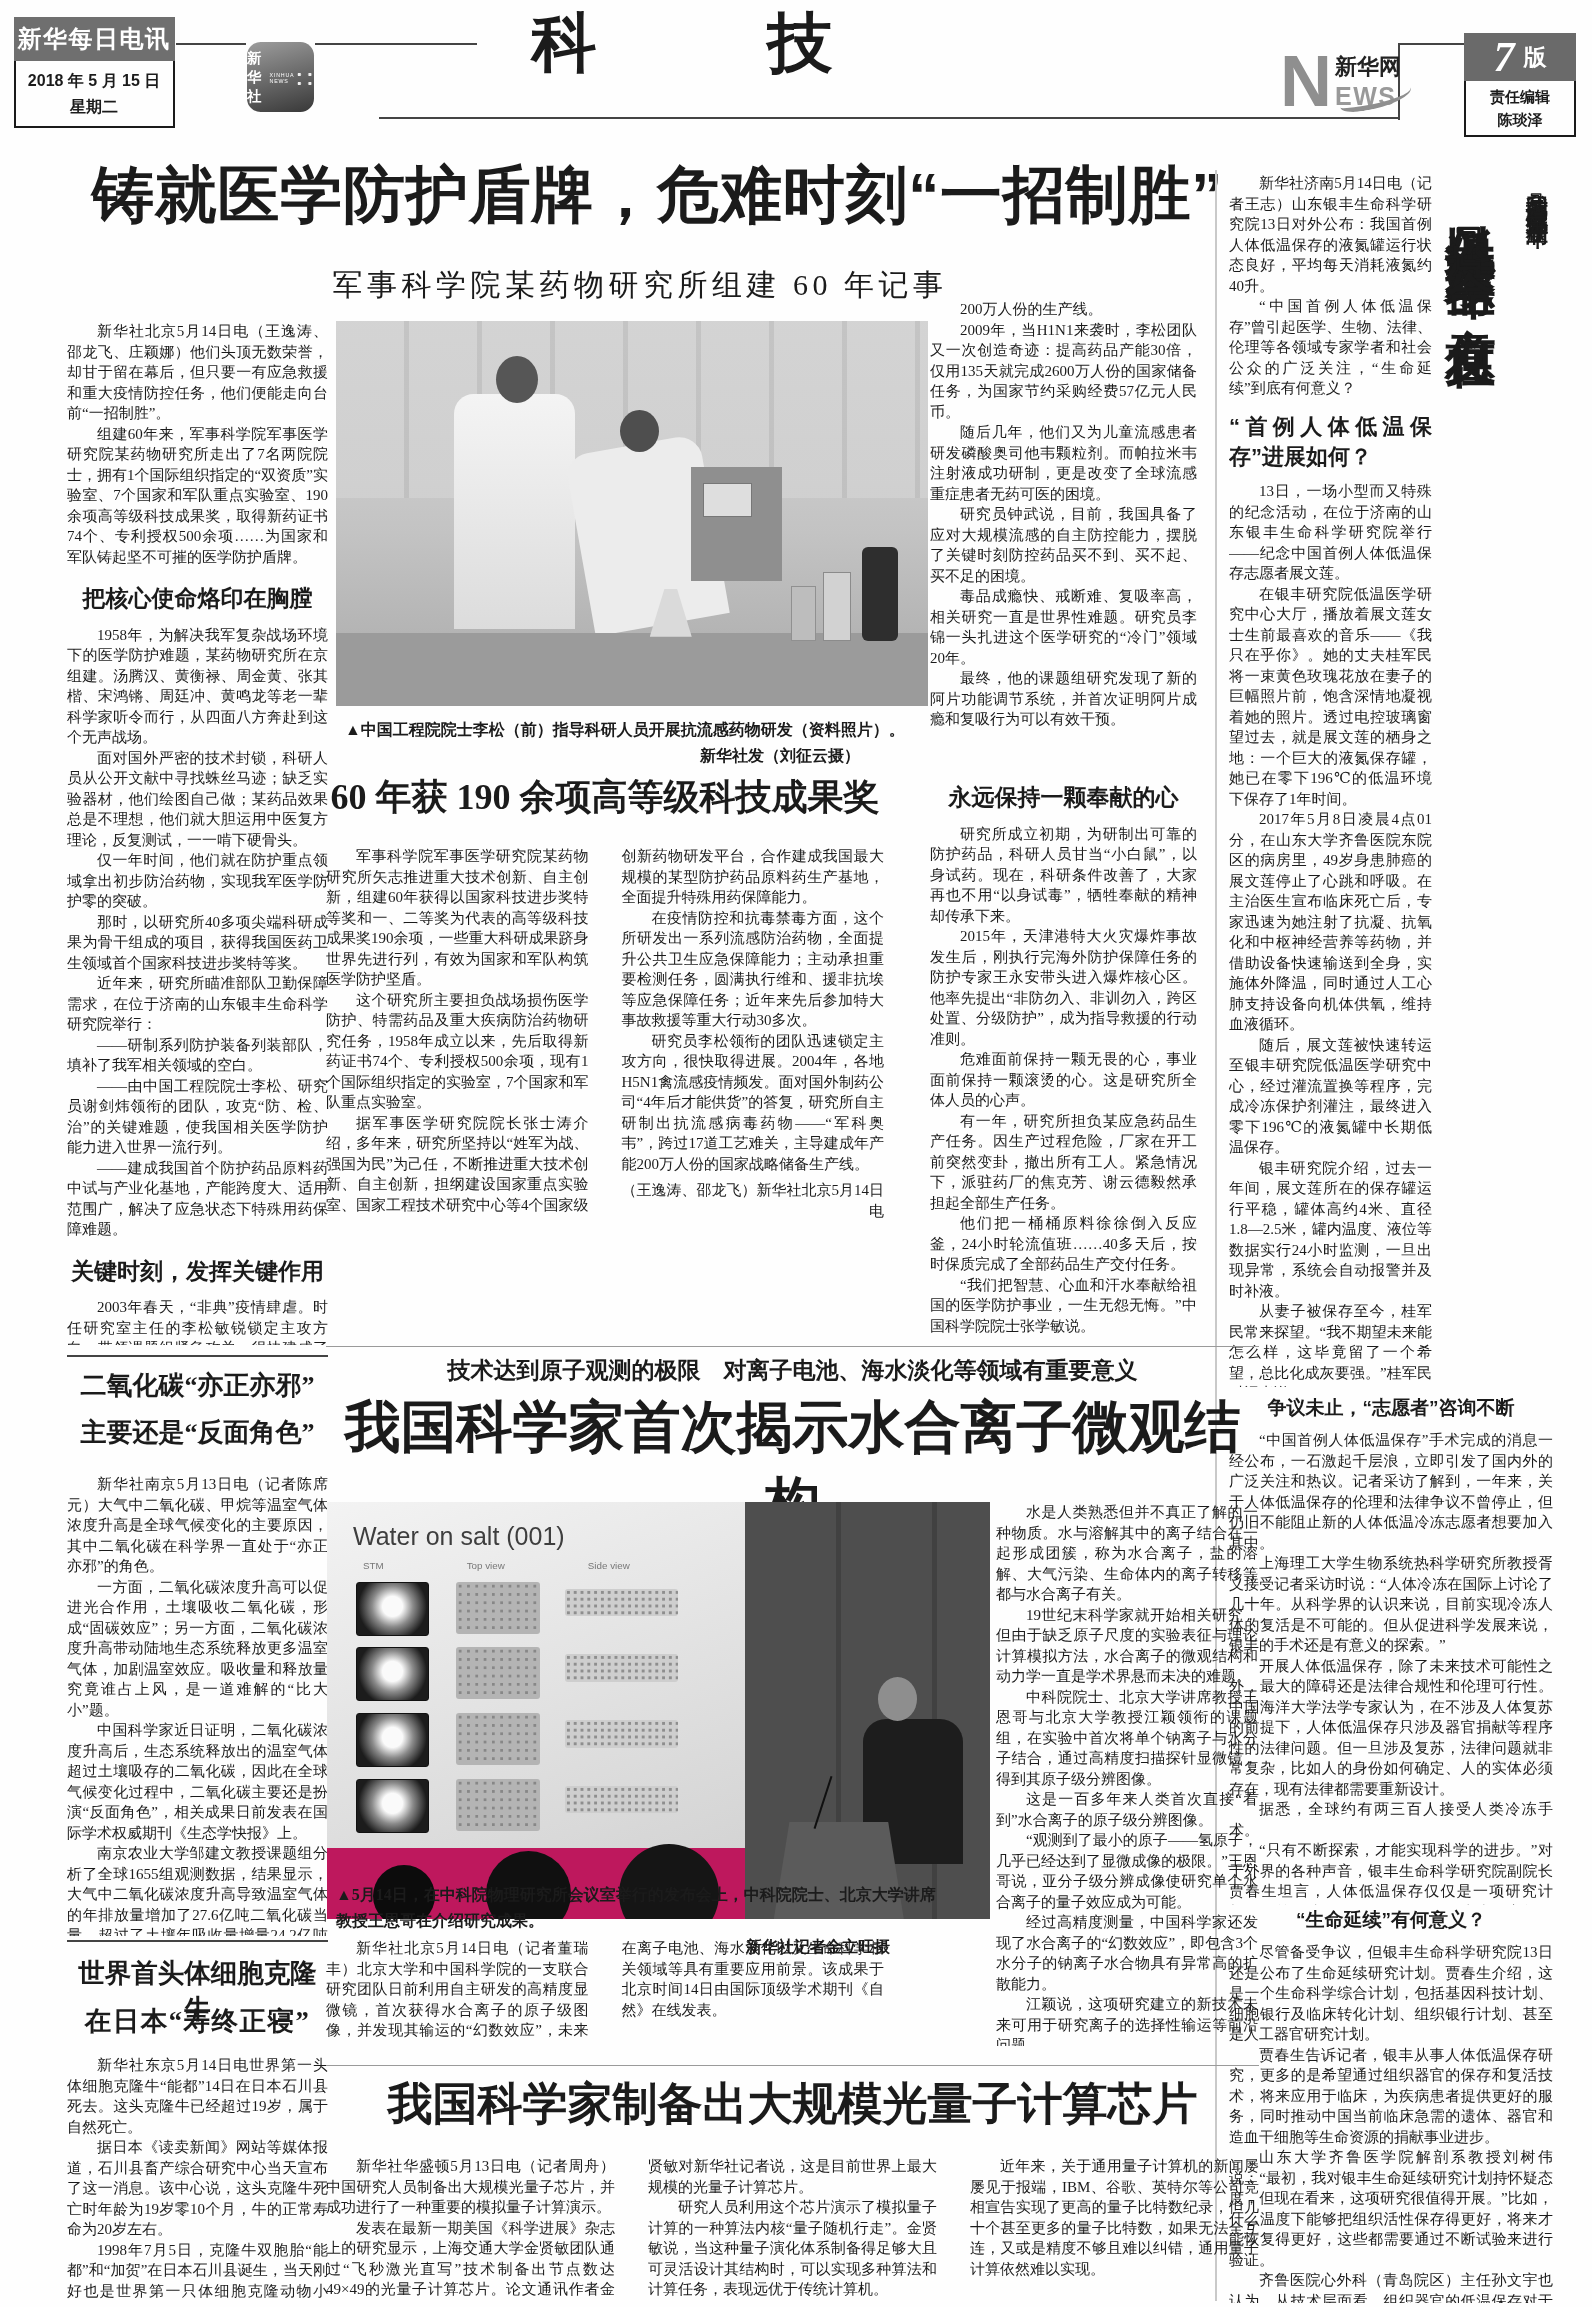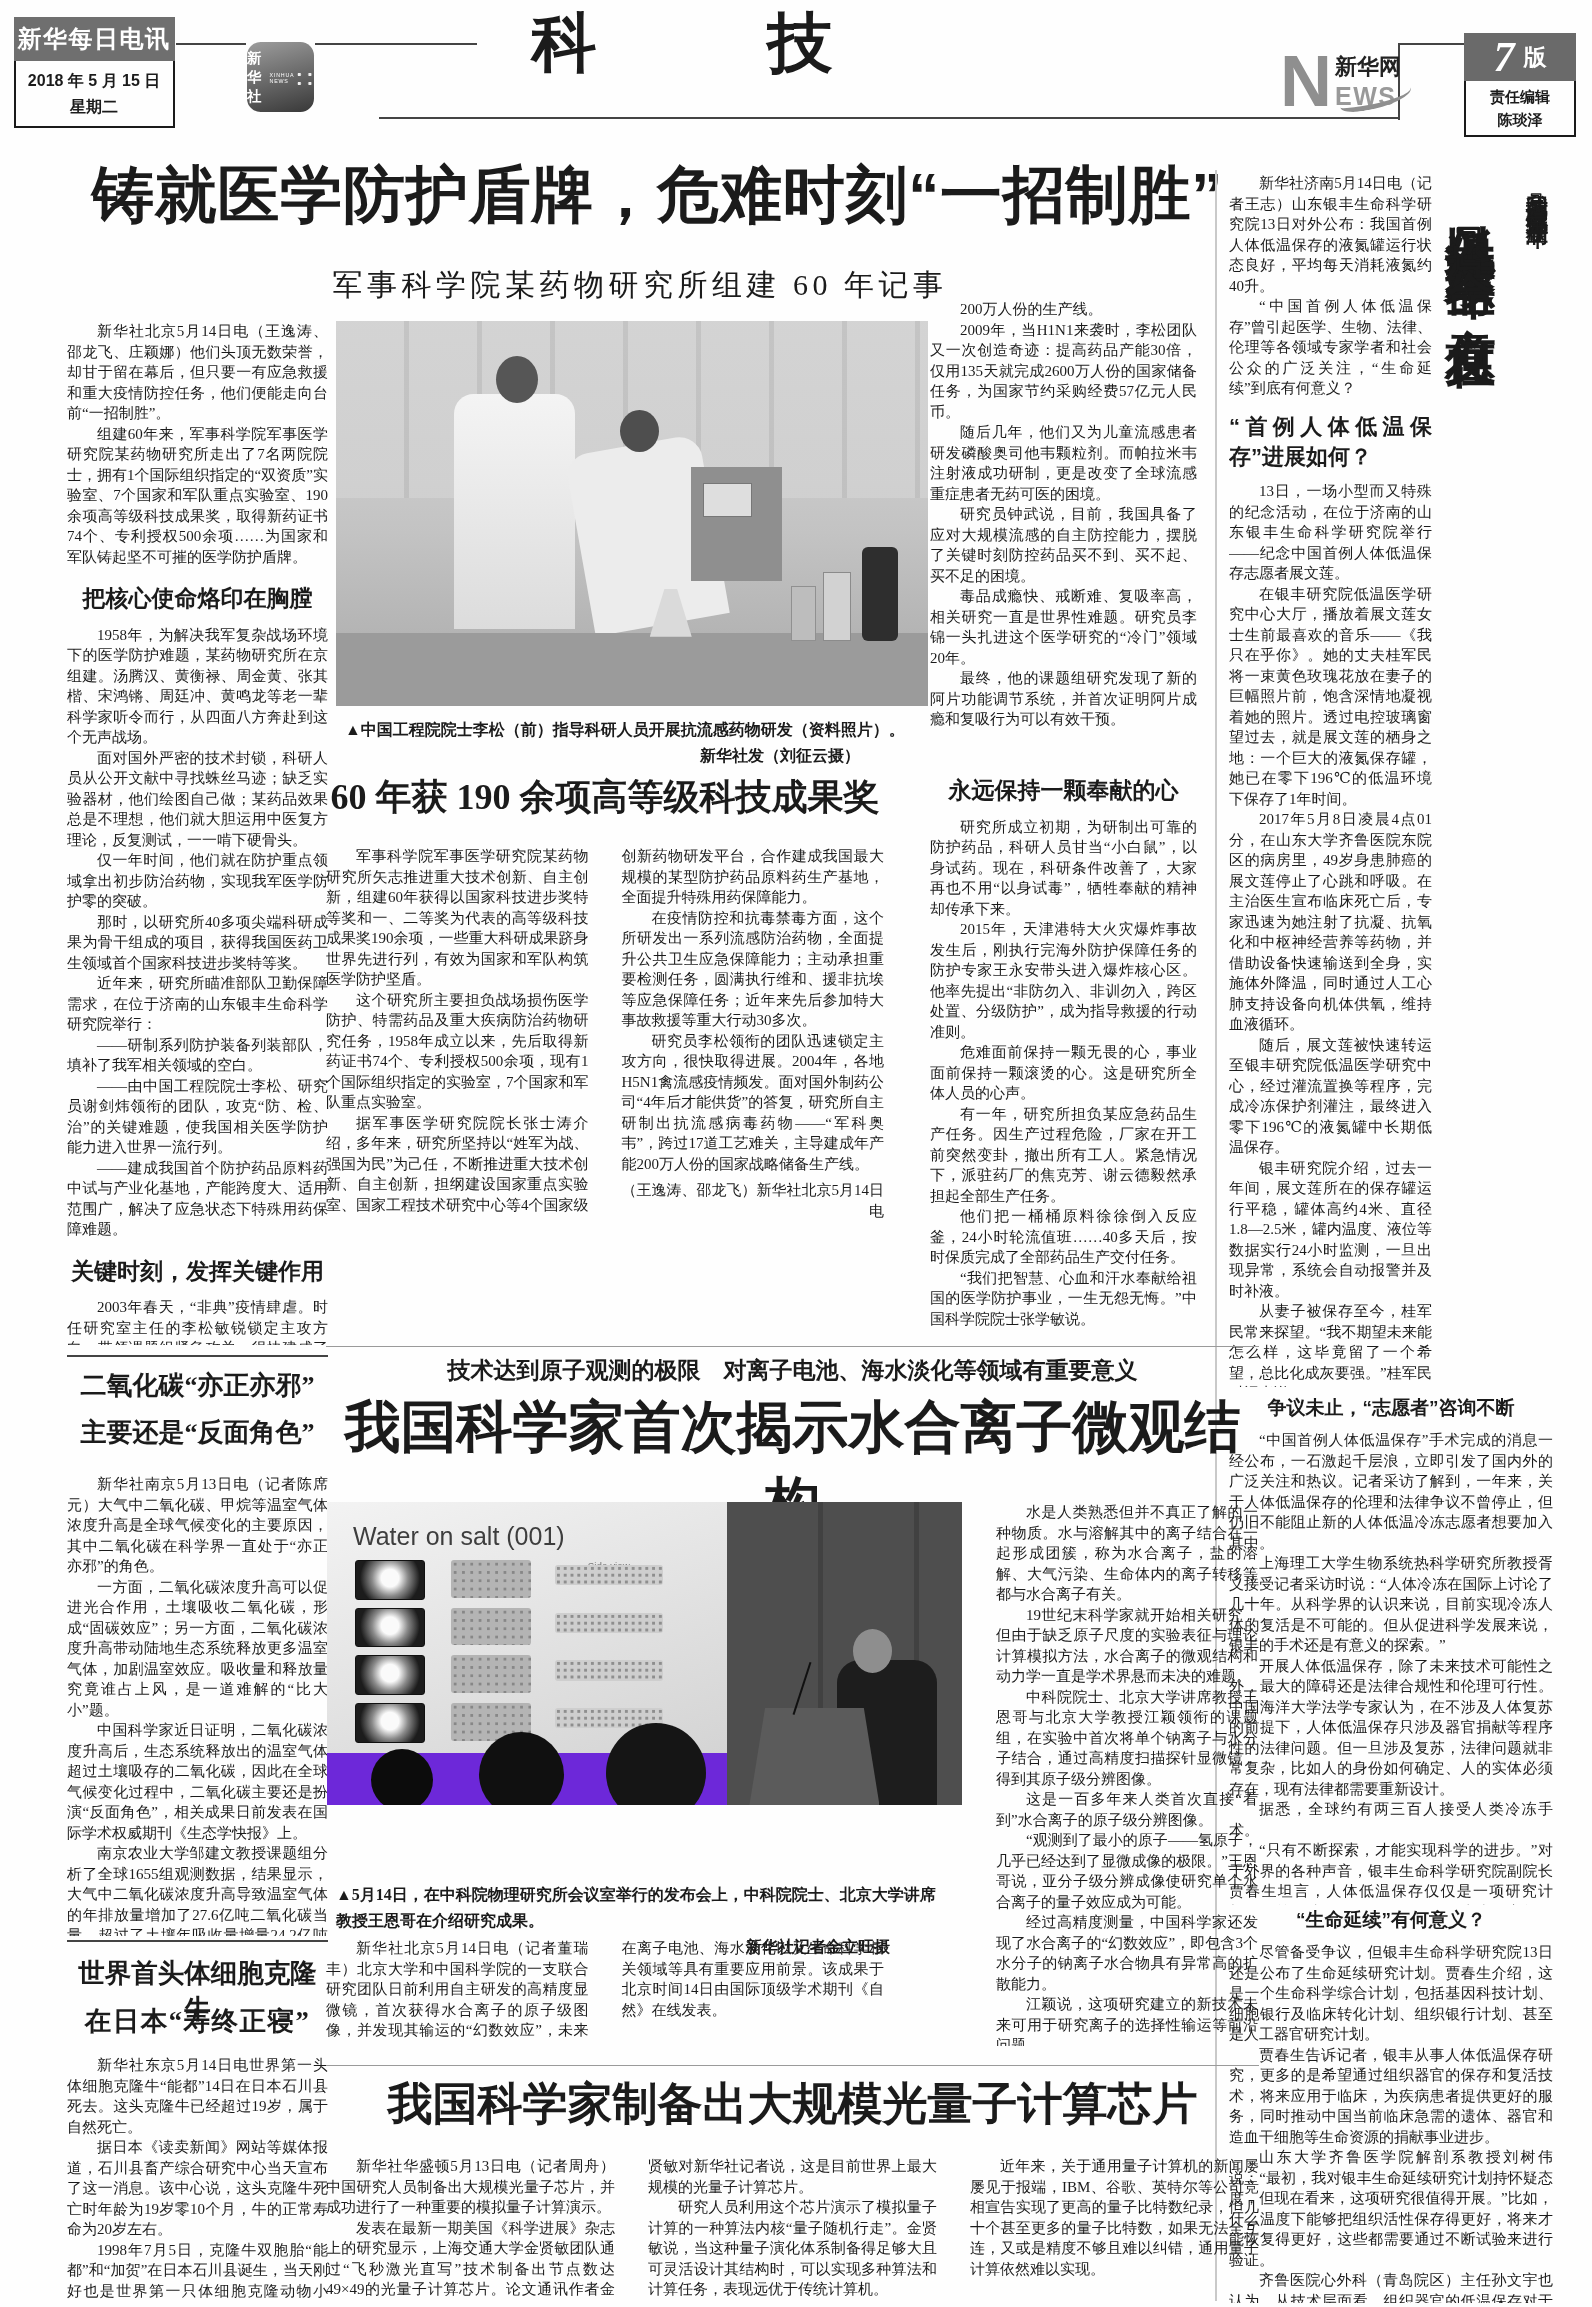--- a/index.html
+++ b/index.html
@@ -96,21 +96,21 @@
   .co2-h2{left:67px;top:1415px;width:261px;text-align:center;font-weight:bold;font-size:26px;}
   .co2-body{left:67px;top:1474px;width:261px;height:462px;}
   .cl-rule{left:67px;top:1940px;width:261px;height:1.5px;}
   .cl-h1{left:67px;top:1955px;width:261px;text-align:center;font-weight:bold;font-size:26.5px;}
   .cl-h2{left:67px;top:2003px;width:261px;text-align:center;font-weight:bold;font-size:26.5px;letter-spacing:1.5px;}
   .cl-body{left:67px;top:2055px;width:261px;height:247px;}
   
   .wa-rule{left:326px;top:1346px;width:933px;height:0.8px;}
   .wa-kick{left:326px;top:1355px;width:933px;text-align:center;font-weight:bold;font-size:23px;}
   .wa-hl{left:326px;top:1390px;width:933px;text-align:center;font-weight:900;font-size:56px;}
-  .photo2{left:327px;top:1502px;width:635px;height:303px;background:#6d28d9;overflow:hidden;}
+  .photo2{left:327px;top:1502px;width:635px;height:417px;background:#be185d;overflow:hidden;padding-left:28px;}
   .p2-screen{position:absolute;left:0;top:0;width:63%;height:83%;background:linear-gradient(160deg,#f3f3f3,#d4d4d4);}
   .p2-title{margin:19.7px 0 0 26px;font-family:"Liberation Sans","DejaVu Sans",sans-serif;font-size:25px;color:#3e3e3e;}
   .p2-labels{margin:9px 0 0 36px;display:flex;gap:83px;font-family:"Liberation Sans","DejaVu Sans",sans-serif;
              font-size:9.8px;color:#777;}
   .tile{position:absolute;border-radius:3px;}
   .tileS{width:17%;height:15%;left:7%;background:radial-gradient(circle at 50% 45%,#fafafa 0 22%,#8a8a8a 45%,#1c1c1c 75%);border:0.8px solid #111;}
   .tileT{width:20%;height:15%;left:31%;background-color:#b4b4b4;background-image:radial-gradient(#878787 26%,rgba(0,0,0,0) 30%);background-size:8.3px 8.3px;}
   .tileD{width:27%;height:8%;left:57%;background-color:#cecece;background-image:radial-gradient(#8e8e8e 30%,rgba(0,0,0,0) 34%);background-size:6.8px 6.8px;}
   .p2-wall{position:absolute;right:0;top:0;width:37%;height:100%;
            background:repeating-linear-gradient(90deg,#4e4e4e 0 91px,#414141 91px 96px);}
@@ -225,21 +225,21 @@
     <div>
         <p>200万人份的生产线。</p>
         <p>2009年，当H1N1来袭时，李松团队又一次创造奇迹：提高药品产能30倍，仅用135天就完成2600万人份的国家储备任务，为国家节约采购经费57亿元人民币。</p>
         <p>随后几年，他们又为儿童流感患者研发磷酸奥司他韦颗粒剂。而帕拉米韦注射液成功研制，更是改变了全球流感重症患者无药可医的困境。</p>
         <p>研究员钟武说，目前，我国具备了应对大规模流感的自主防控能力，摆脱了关键时刻防控药品买不到、买不起、买不足的困境。</p>
         <p>毒品成瘾快、戒断难、复吸率高，相关研究一直是世界性难题。研究员李锦一头扎进这个医学研究的“冷门”领域20年。</p>
         <p>最终，他的课题组研究发现了新的阿片功能调节系统，并首次证明阿片成瘾和复吸行为可以有效干预。</p>
       </div>
   </div>
   <div class="abs bt c5b">
-    <div class="colsub" style="margin-top:3px">永远保持一颗奉献的心</div>
+    <div class="colsub" style="margin-top:10px">永远保持一颗奉献的心</div>
     <div>
         <p>研究所成立初期，为研制出可靠的防护药品，科研人员甘当“小白鼠”，以身试药。现在，科研条件改善了，大家再也不用“以身试毒”，牺牲奉献的精神却传承下来。</p>
         <p>2015年，天津港特大火灾爆炸事故发生后，刚执行完海外防护保障任务的防护专家王永安带头进入爆炸核心区。他率先提出“非防勿入、非训勿入，跨区处置、分级防护”，成为指导救援的行动准则。</p>
         <p>危难面前保持一颗无畏的心，事业面前保持一颗滚烫的心。这是研究所全体人员的心声。</p>
         <p>有一年，研究所担负某应急药品生产任务。因生产过程危险，厂家在开工前突然变卦，撤出所有工人。紧急情况下，派驻药厂的焦克芳、谢云德毅然承担起全部生产任务。</p>
         <p>他们把一桶桶原料徐徐倒入反应釜，24小时轮流值班……40多天后，按时保质完成了全部药品生产交付任务。</p>
         <p>“我们把智慧、心血和汗水奉献给祖国的医学防护事业，一生无怨无悔。”中国科学院院士张学敏说。</p>
       </div>
   </div>
 

